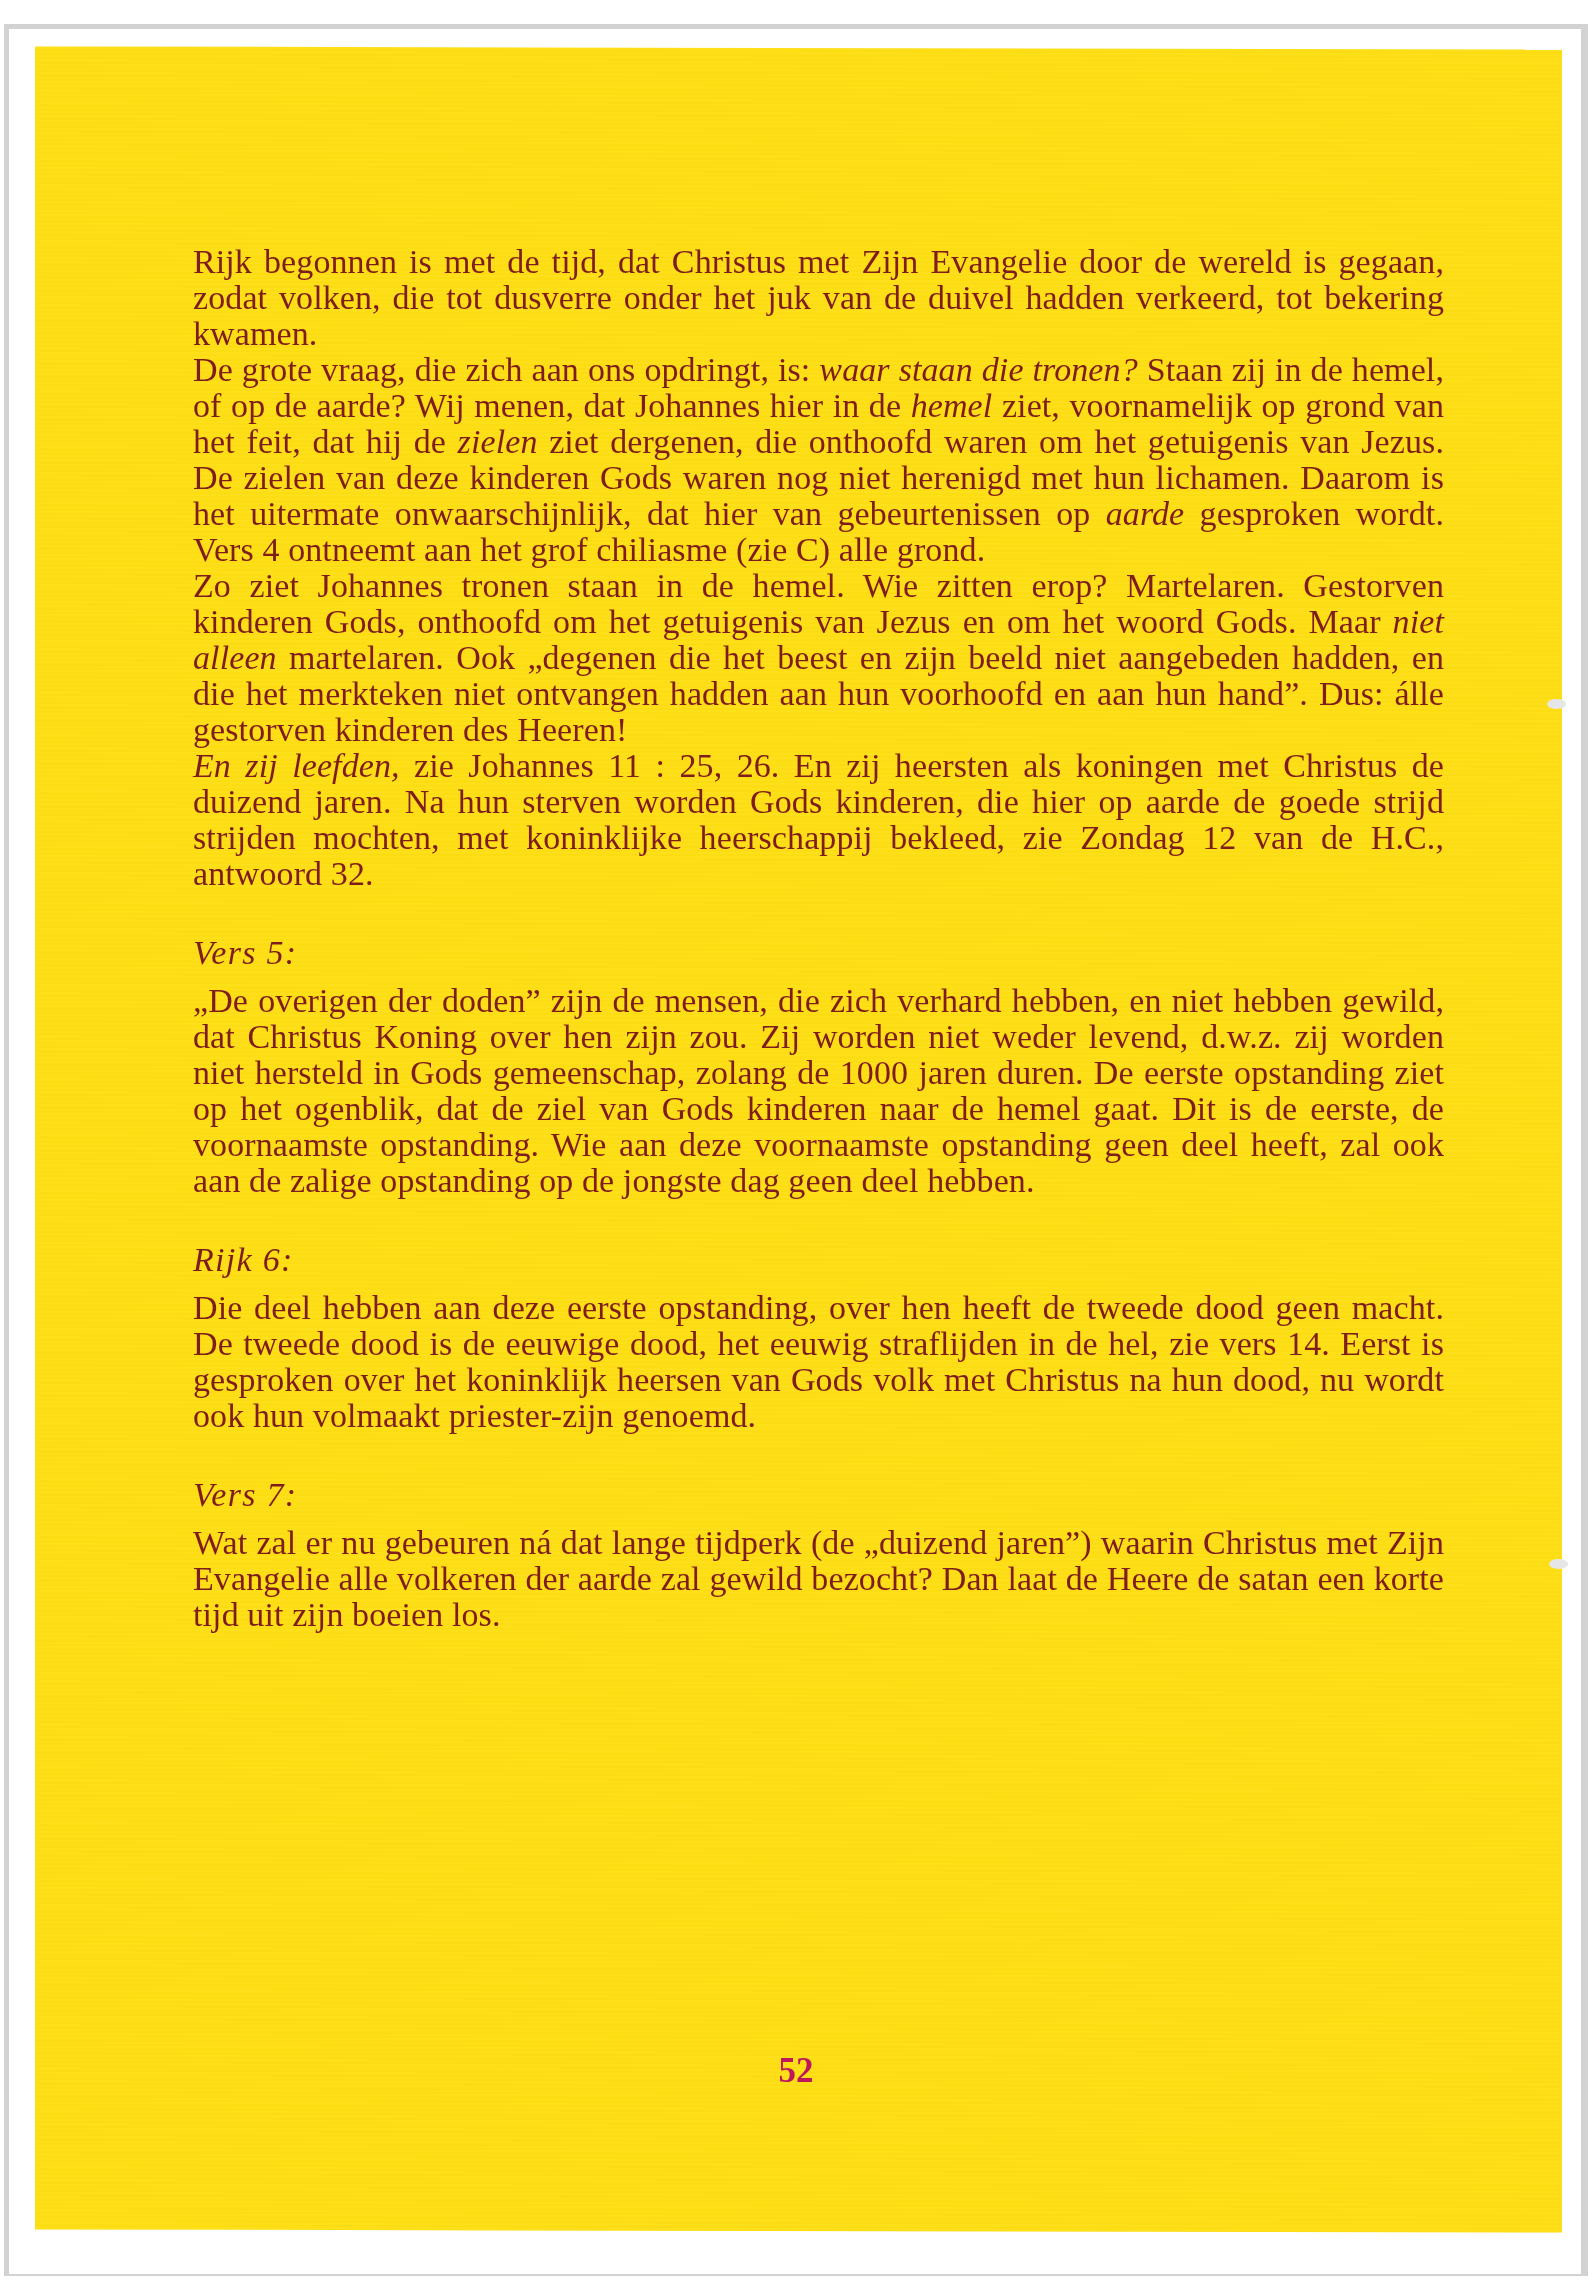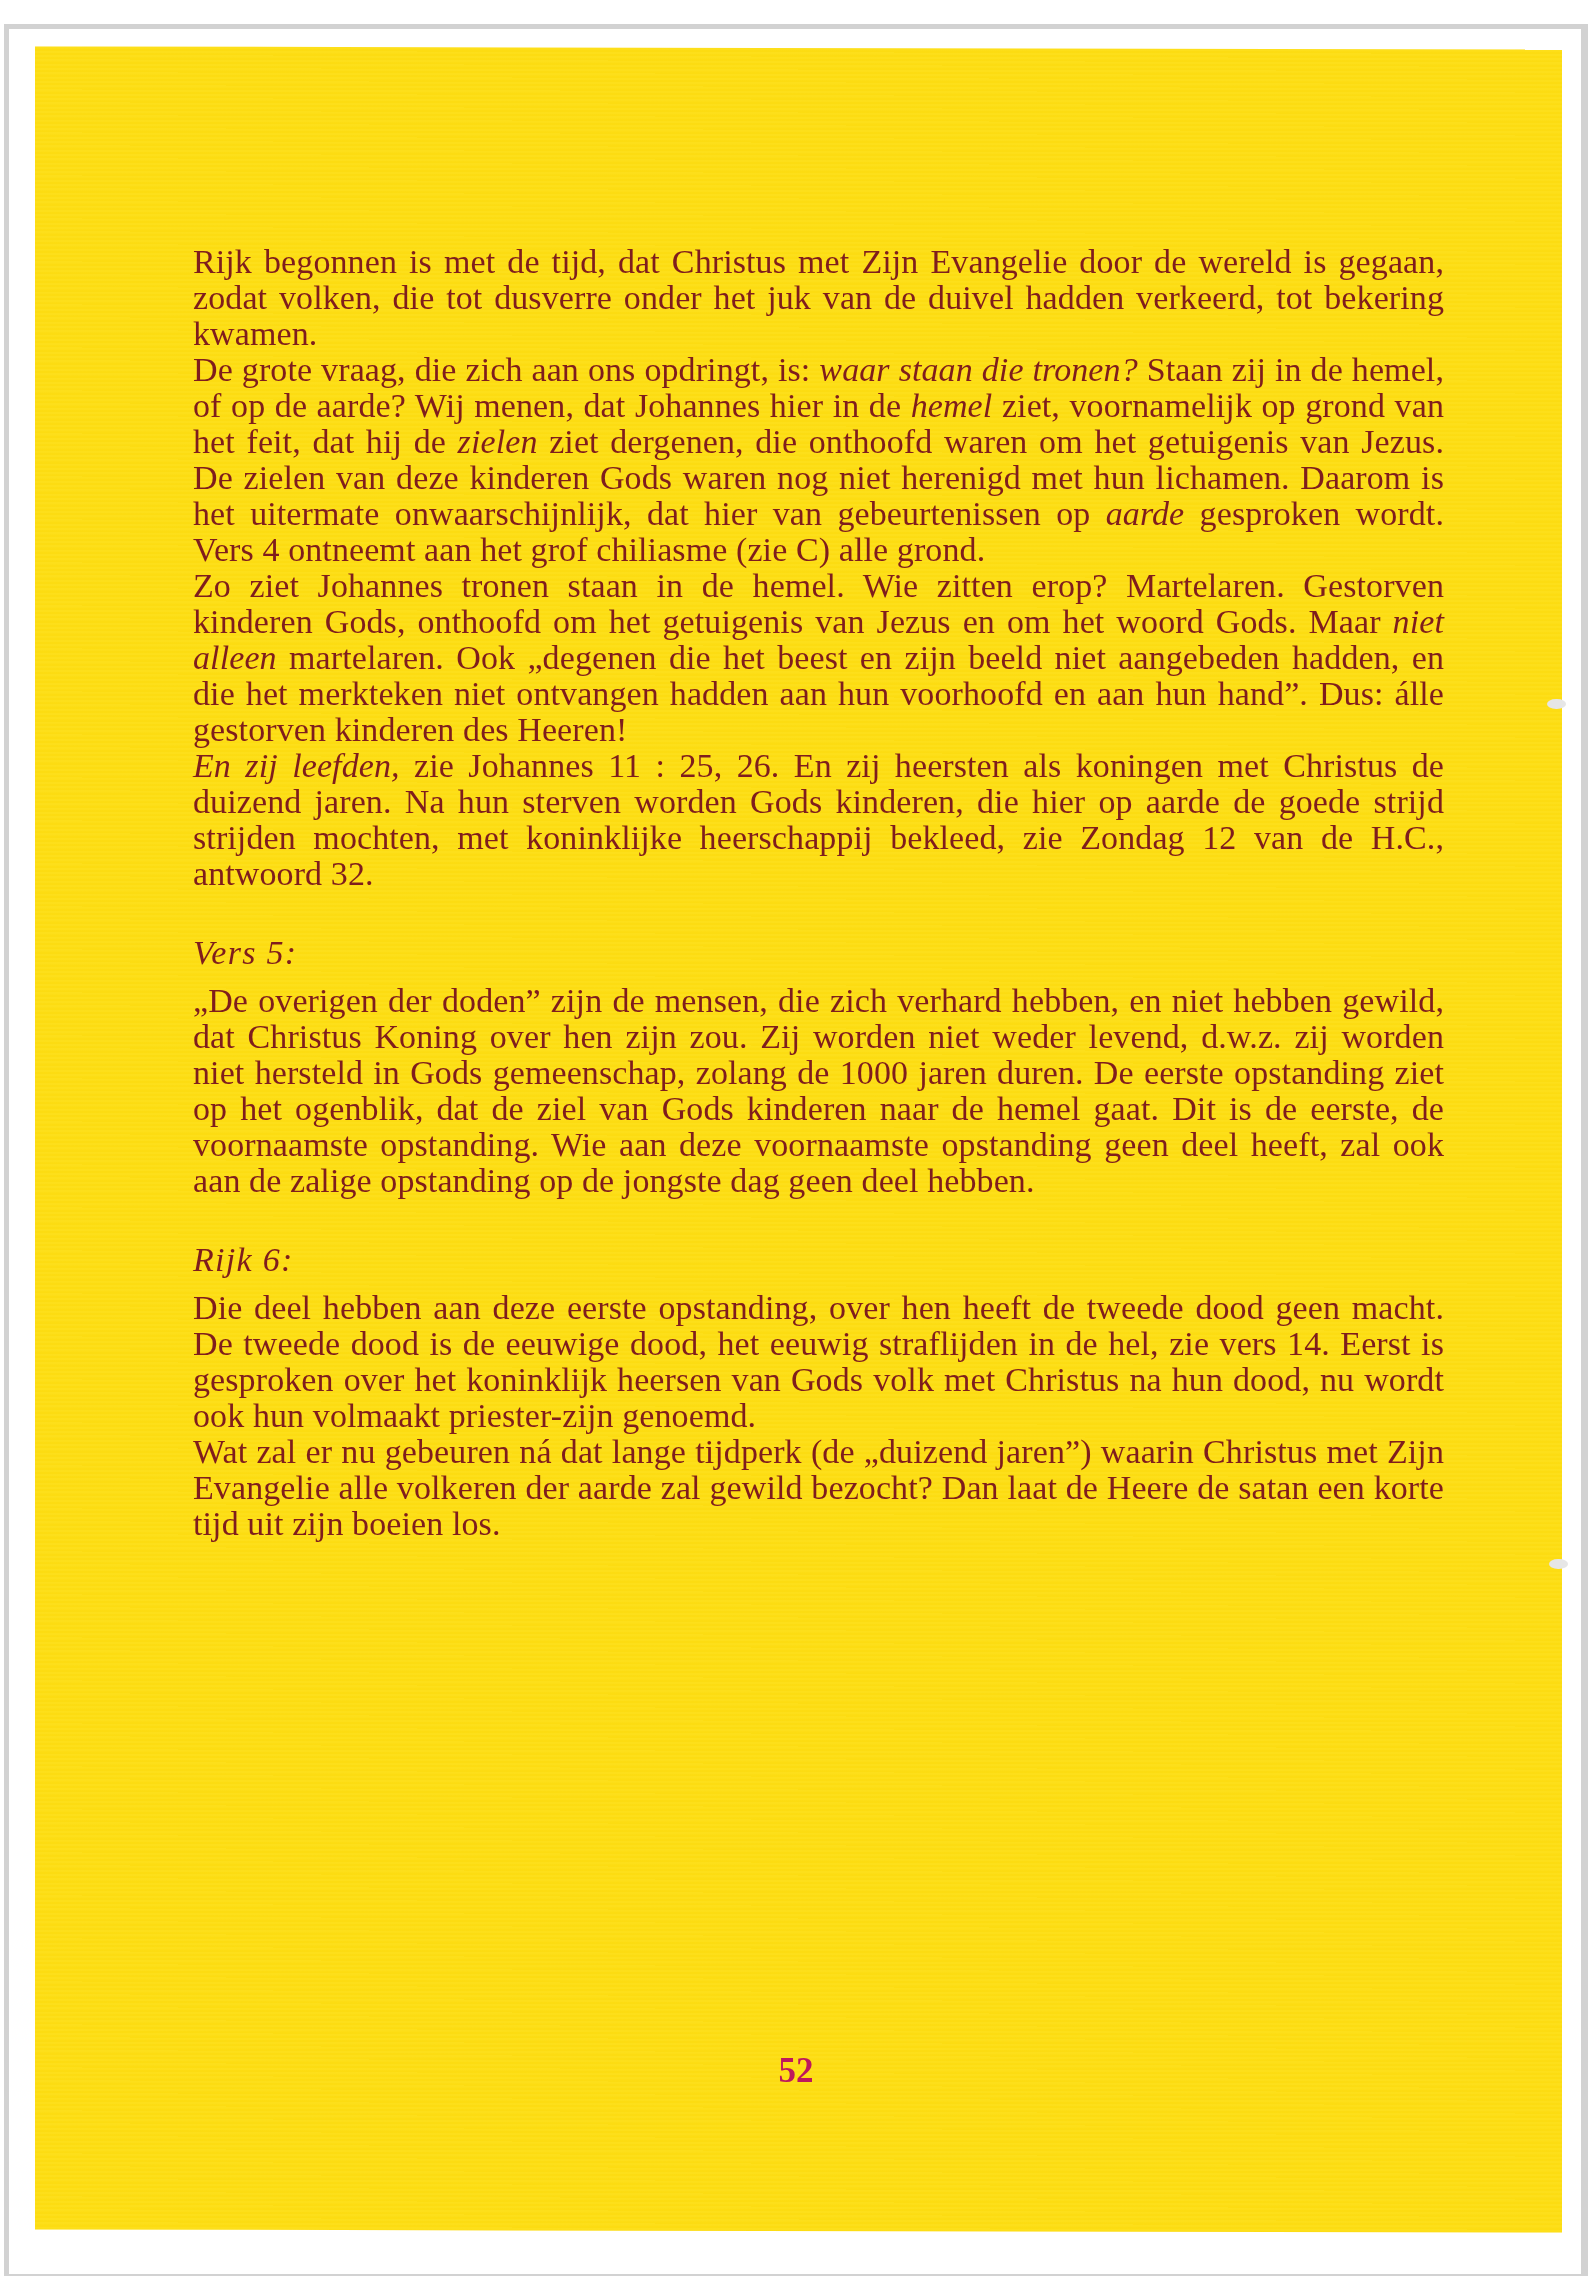--- a/index.html
+++ b/index.html
@@ -95,17 +95,18 @@
   <p class="para"><span>De grote vraag, die zich aan ons opdringt, is: </span><span class="it">waar staan die tronen?</span><span> Staan zij in de hemel, of op de aarde? Wij menen, dat Johannes hier in de </span><span class="it">hemel</span><span> ziet, voornamelijk op grond van het feit, dat hij de </span><span class="it">zielen</span><span> ziet dergenen, die onthoofd waren om het getuigenis van Jezus. De zielen van deze kinderen Gods waren nog niet herenigd met hun lichamen. Daarom is het uitermate onwaarschijnlijk, dat hier van gebeurtenissen op </span><span class="it">aarde</span><span> gesproken wordt. Vers 4 ontneemt aan het grof chiliasme (zie C) alle grond.</span></p>
   <p class="para"><span>Zo ziet Johannes tronen staan in de hemel. Wie zitten erop? Martelaren. Gestorven kinderen Gods, onthoofd om het getuigenis van Jezus en om het woord Gods. Maar </span><span class="it">niet alleen</span><span> martelaren. Ook „degenen die het beest en zijn beeld niet aangebeden hadden, en die het merkteken niet ontvangen hadden aan hun voorhoofd en aan hun hand”. Dus: álle gestorven kinderen des Heeren!</span></p>
   <p class="para"><span class="it">En zij leefden,</span><span> zie Johannes 11 : 25, 26. En zij heersten als koningen met Christus de duizend jaren. Na hun sterven worden Gods kinderen, die hier op aarde de goede strijd strijden mochten, met koninklijke heerschappij bekleed, zie Zondag 12 van de H.C., antwoord 32.</span></p>
 
   <p class="para heading">Vers 5:</p>
   <p class="para">„De overigen der doden” zijn de mensen, die zich verhard hebben, en niet hebben gewild, dat Christus Koning over hen zijn zou. Zij worden niet weder levend, d.w.z. zij worden niet hersteld in Gods gemeenschap, zolang de 1000 jaren duren. De eerste opstanding ziet op het ogenblik, dat de ziel van Gods kinderen naar de hemel gaat. Dit is de eerste, de voornaamste opstanding. Wie aan deze voornaamste opstanding geen deel heeft, zal ook aan de zalige opstanding op de jongste dag geen deel hebben.</p>
 
   <p class="para heading">Rijk 6:</p>
   <p class="para">Die deel hebben aan deze eerste opstanding, over hen heeft de tweede dood geen macht. De tweede dood is de eeuwige dood, het eeuwig straflijden in de hel, zie vers 14. Eerst is gesproken over het koninklijk heersen van Gods volk met Christus na hun dood, nu wordt ook hun volmaakt priester-zijn genoemd.</p>
 
+  <p class="para heading">Vers 7:</p>
   <p class="para">Wat zal er nu gebeuren ná dat lange tijdperk (de „duizend jaren”) waarin Christus met Zijn Evangelie alle volkeren der aarde zal gewild bezocht? Dan laat de Heere de satan een korte tijd uit zijn boeien los.</p>
 </div>
 
 <div class="page-number">52</div>
 
 
 </body></html>

